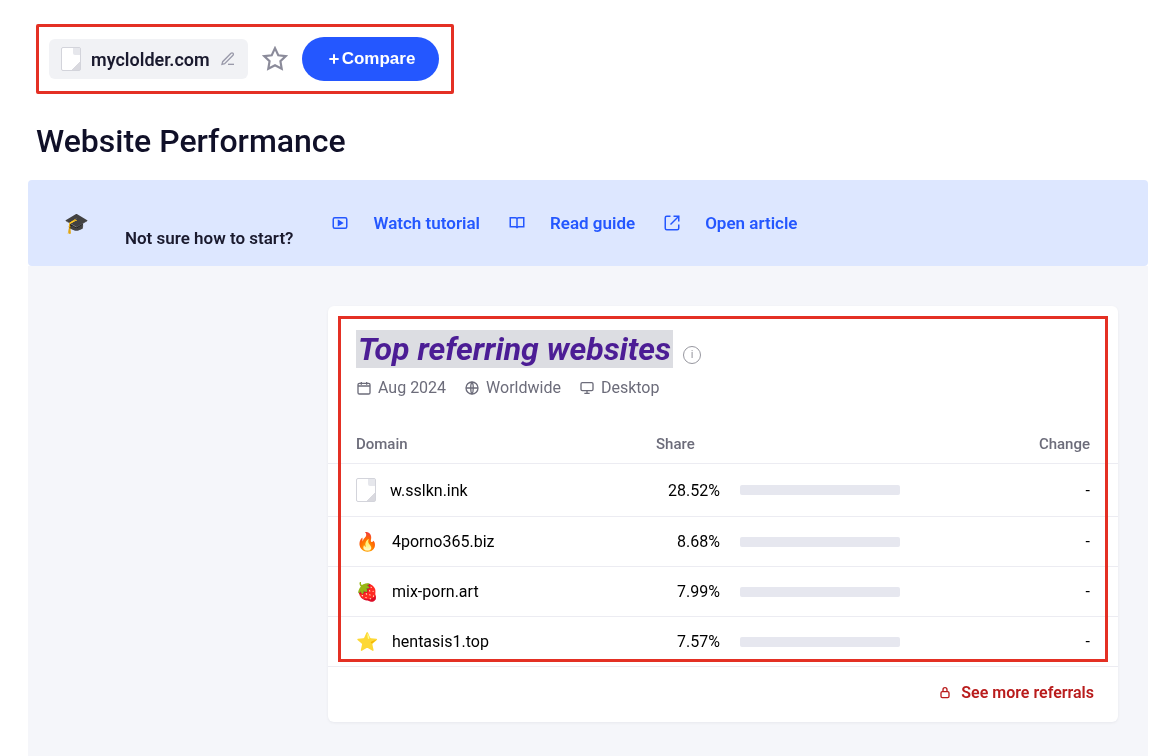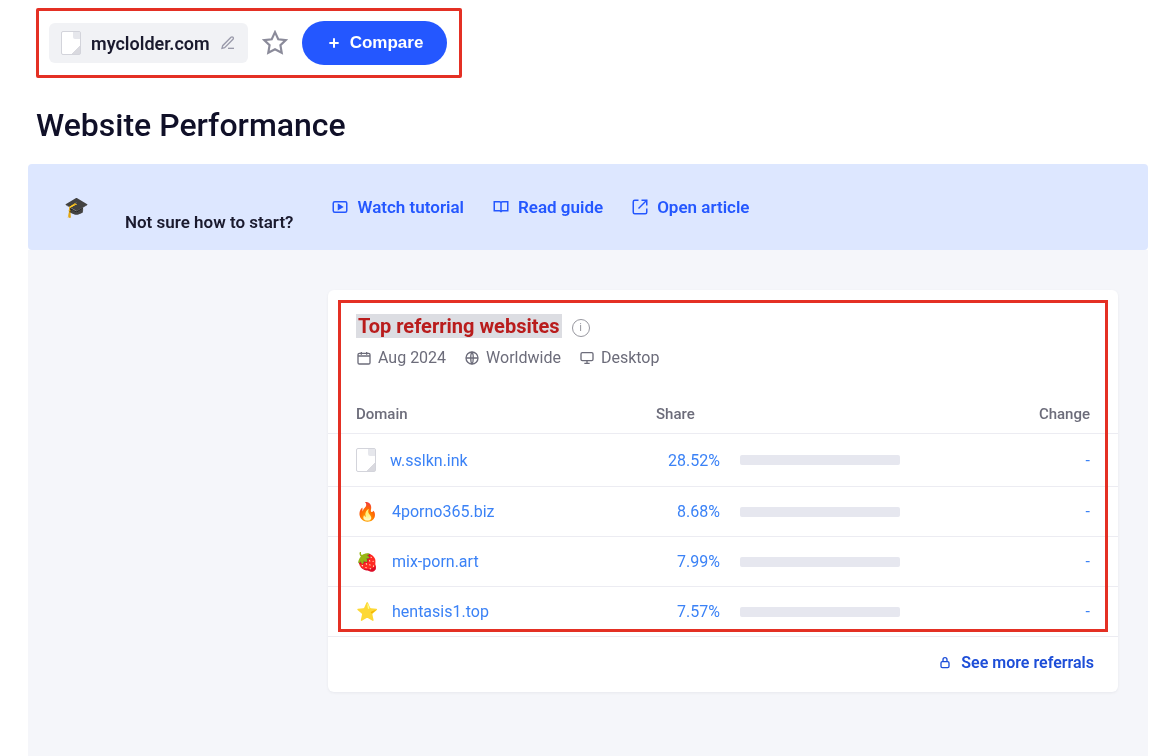--- a/index.html
+++ b/index.html
@@ -8,21 +8,21 @@
       background: #ffffff;
       color: #1a1a2e;
       width: 1176px;
       height: 756px;
       position: relative;
     }
     .topbar {
       display: flex;
       align-items: flex-end;
       gap: 14px;
-      padding: 8px 36px 18px 36px;
+      padding: 24px 36px 18px 36px;
     }
     .top-annot {
       border: 3px solid #e43024;
       padding: 10px 12px 10px 10px;
       display: flex;
       align-items: center;
       gap: 14px;
       border-radius: 2px;
     }
     .domain-chip {
@@ -52,21 +52,21 @@
     .edit-pencil { color: #9a9aaa; }
     .star-btn { color: #8b8b9a; cursor: pointer; }
     .compare-btn {
       background: #2457ff;
       color: #fff;
       border: none;
       border-radius: 999px;
       padding: 12px 24px;
       font-size: 17px;
       font-weight: 600;
-      display: flex; align-items: center; gap:8px;
+      display: flex; align-items: center; 
       cursor: pointer;
     }
     .page-title {
       font-size: 32px;
       font-weight: 500;
       color: #101028;
       padding: 10px 36px 20px;
     }
     .help-banner {
       background: #dde7ff;
@@ -83,21 +83,21 @@
       font-weight: 600;
       margin-left: 8px;
       margin-right: 10px;
       margin-top: 30px;
     }
     .help-link {
       color: #2457ff;
       font-weight: 600;
       display: flex;
       align-items: center;
-      gap: 8px;
+      gap: 24px;
       cursor: pointer;
     }
     .content-area {
       background: #f5f6fa;
       margin: 0 28px;
       padding: 40px 0 24px 300px;
       min-height: 520px;
     }
     .card {
       background: #fff;
@@ -107,26 +107,27 @@
       position: relative;
     }
     .card .red-annot {
       position: absolute;
       border: 3px solid #e43024;
       top: 10px; left: 10px; right: 10px; bottom: 60px;
       pointer-events: none;
     }
     .card-header { padding: 24px 28px 10px; }
     .card-title {
-      font-size: 20px;
+      font-size: 32px;
       font-weight: 700;
-      color: #b91c1c;
+      color: #4c1d95;
       background: #dcdde2;
       display: inline;
       padding: 0 2px;
+      font-style: italic;
     }
     .info-badge {
       display:inline-flex; align-items:center; justify-content:center;
       width:18px;height:18px;border:1.5px solid #97979f;border-radius:50%;
       font-size:11px;color:#97979f; margin-left:6px; vertical-align: 2px;
     }
     .meta-row {
       display: flex; align-items: flex-start; gap: 18px;
       color: #6c6c7a; font-size: 16px; margin-top: 10px;
     }
@@ -142,36 +143,36 @@
       color: #6c6c7a;
       font-size: 15px;
       padding: 10px 28px;
       border-bottom: 1px solid #ececf2;
     }
     .table th.change-h { text-align:right; }
     .table td {
       padding: 14px 28px;
       border-bottom: 1px solid #ececf2;
       font-size: 16px;
-      color: #3b82f6;
+      color: #000000;
       vertical-align: middle;
     }
     .dom-cell { display:flex; align-items:center; gap:14px; }
     .share-cell { display:flex; align-items:center; gap:20px; }
     .share-val { width: 64px; text-align: right; }
     .bar-track {
       width: 160px; height: 10px; background: #e6e7ef; border-radius: 2px; overflow: hidden;
     }
     .bar-fill { height:100%; background:#2457ff; }
     .change-cell { text-align:right; color:#5a5a68; }
     .card-footer {
       display:flex; justify-content:flex-end; padding:16px 24px 20px;
     }
     .see-more {
-      color:#1d4ed8; font-weight:600; font-size:16px;
+      color:#b91c1c; font-weight:600; font-size:16px;
       display:flex; align-items:center; gap:8px; cursor:pointer;text-align:center;
     }
     .ico-sm { display:inline-flex; }
     .favicon-emoji { font-size:18px; width:22px; text-align:center; }
     .grad-cap { font-size:20px; color:#2457ff; }
   </style>
 </head>
 <body>
 
 <div class="topbar">

